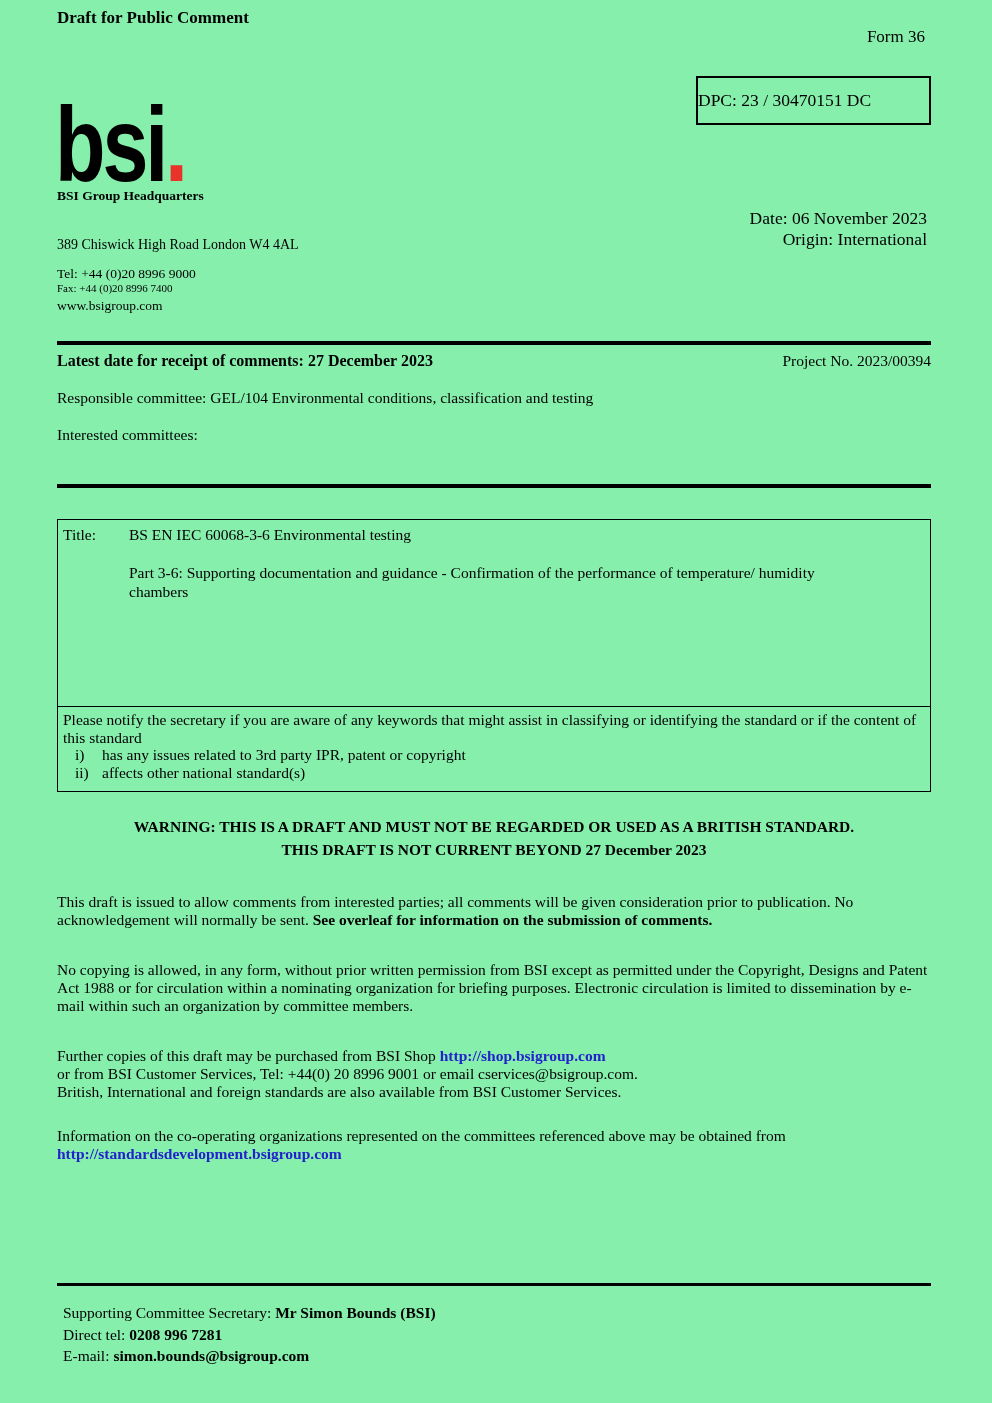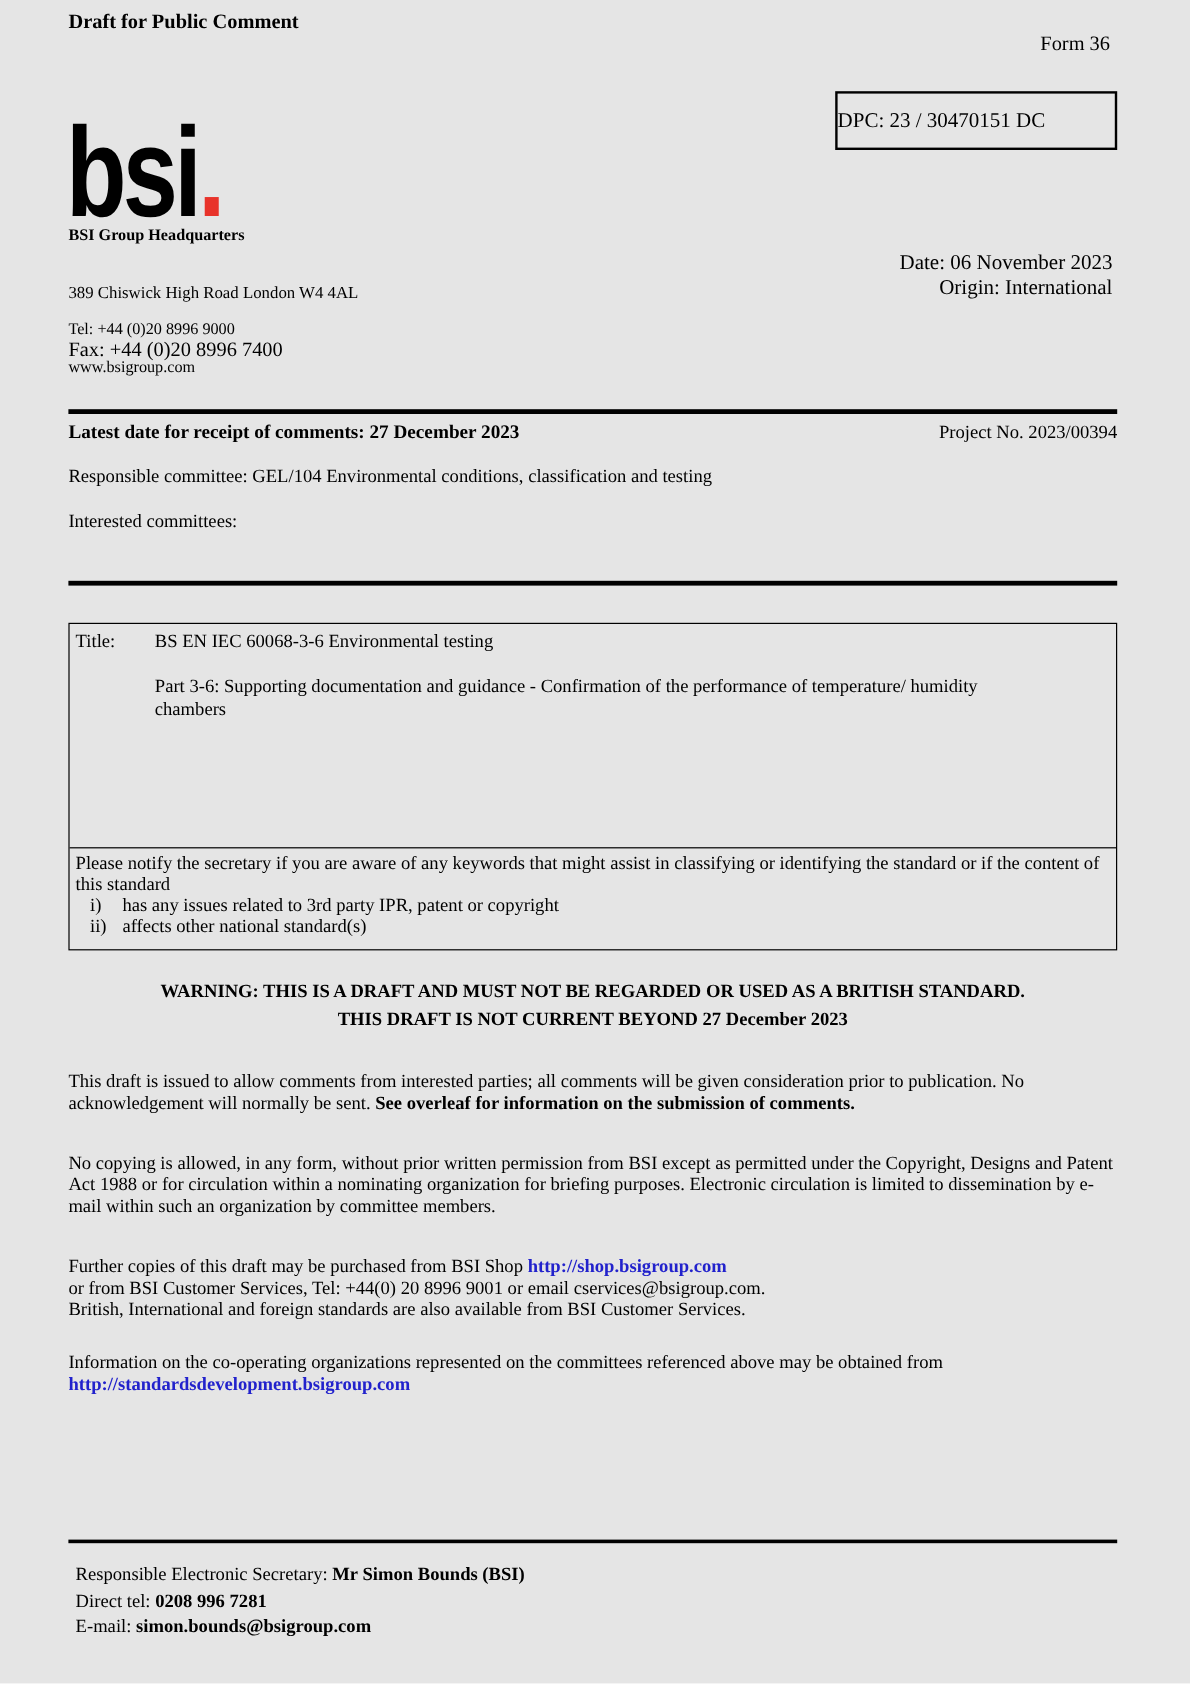--- a/index.html
+++ b/index.html
@@ -1,20 +1,20 @@
 <!DOCTYPE html>
 <html style="--link: #2222cc; --logoDot: #e8332a;"><head>
 <meta charset="utf-8">
 <style>
   html, body { margin: 0; padding: 0; background: #ffffff; }
   .page {
     position: relative;
     width: 992px;
     height: 1403px;
-    background: #e5e5e5;
+    background: #86efac;
     color: #000000;
     font-family: "Liberation Serif", serif;
     overflow: hidden;
   }
   .abs { position: absolute; }
   .draft-label { left: 57px; top: 8px; font-size: 17px; font-weight: bold; }
   .form-label { right: 67px; top: 27px; font-size: 17px; }
   .dpc-box {
     right: 61px; top: 76px; width: 231px; height: 45px;
     border: 2px solid #000;
@@ -26,21 +26,21 @@
     font-family: "Liberation Sans", sans-serif;
     font-weight: bold;
     font-size: 106px; line-height: 106px; letter-spacing: -4px;
     transform: scaleX(0.78); transform-origin: 0 0;
     white-space: nowrap;
   }
   .logo-dot { color: var(--logoDot, #e8332a); }
   .hq-title { left: 57px; top: 188px; font-size: 13.5px; font-weight: bold; }
   .address  { left: 57px; top: 237px; font-size: 14px; }
   .tel      { left: 57px; top: 266px; font-size: 13.5px; }
-  .fax      { left: 57px; top: 282px; font-size: 17px; text-align: center; }
+  .fax      { left: 57px; top: 282px; font-size: 11px; text-align: center; }
   .web      { left: 57px; top: 298px; font-size: 13.5px; }
   .date-block { right: 65px; top: 208px; font-size: 17.5px; line-height: 20.5px; text-align: right; }
   .rule { left: 57px; width: 874px; background: #000; }
   .rule-top { top: 341px; height: 4px; }
   .rule-bottom { top: 1283px; height: 3px; }
   .content { left: 57px; top: 352px; width: 874px; }
   .comments-row { display: flex; justify-content: space-between; align-items: baseline; font-size: 16px; }
   .comments-row .left { font-weight: bold; }
   .comments-row .right { font-size: 15.5px; }
   .meta-line { margin-top: 19px; font-size: 15.5px; }
@@ -140,21 +140,21 @@
       <span>Information on the co-operating organizations represented on the committees referenced above may be obtained from</span><br>
       <a class="link">http://standardsdevelopment.bsigroup.com</a>
     </div>
 
   </div>
 
   <div class="abs rule rule-bottom"></div>
 
   <div class="abs footer">
     <div>
-      <span>Responsible Electronic Secretary: </span><span class="bold">Mr Simon Bounds (BSI)</span>
+      <span>Supporting Committee Secretary: </span><span class="bold">Mr Simon Bounds (BSI)</span>
     </div>
     <div>
       <span>Direct tel: </span><span class="bold">0208 996 7281</span>
     </div>
     <div>
       <span>E-mail: </span><span class="bold">simon.bounds@bsigroup.com</span>
     </div>
   </div>
 
 </div>

